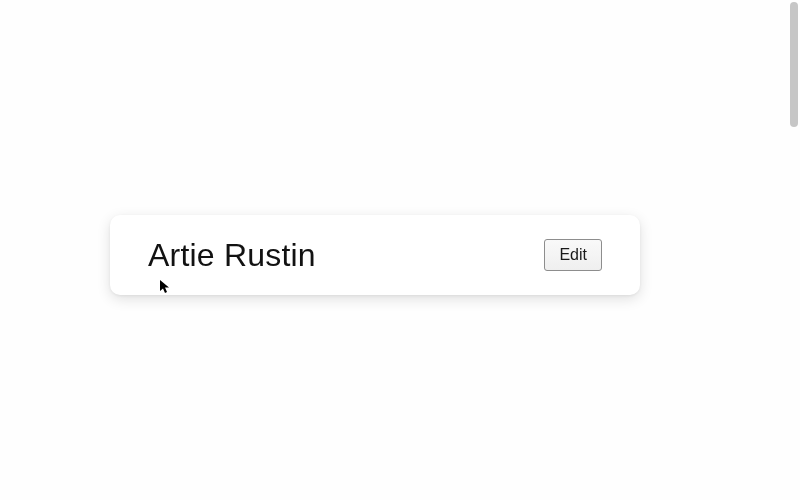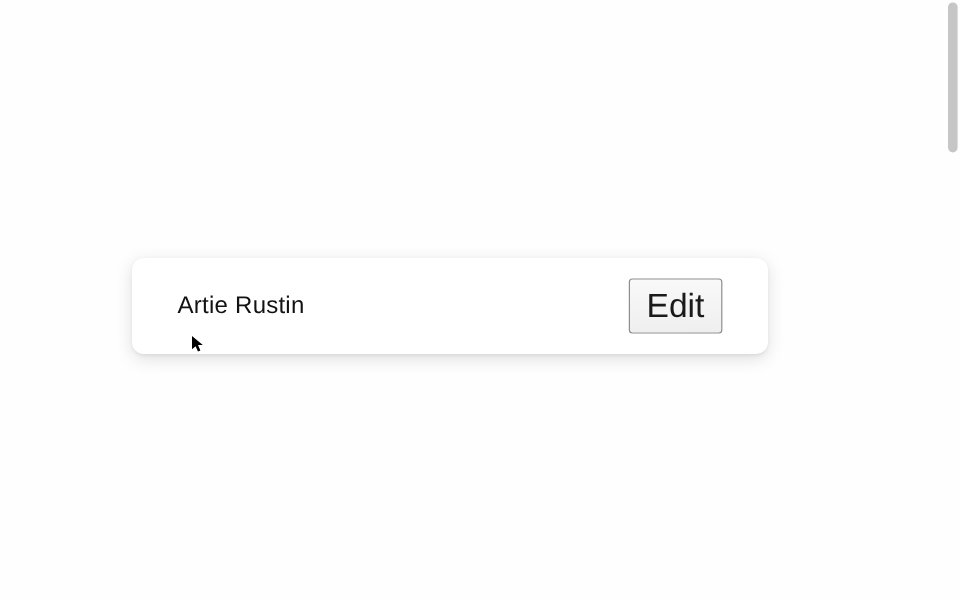--- a/index.html
+++ b/index.html
@@ -40,27 +40,27 @@
       height: 80px;
       background: #ffffff;
       border-radius: 10px;
       box-shadow: 0 4px 14px rgba(0,0,0,0.12), 0 1px 3px rgba(0,0,0,0.06);
       display: flex;
       align-items: center;
       justify-content: space-between;
       padding: 0 38px;
     }
     .name-text {
-      font-size: 20px;
+      font-size: 32px;
       color: #121212;
       font-weight: 400;
       letter-spacing: 0.2px;
     }
     .edit-button {
-      font-size: 28px;
+      font-size: 16px;
       font-family: inherit;
       color: #1a1a1a;
       background: linear-gradient(#f9f9f9, #efefef);
       border: 1px solid #8d8d8d;
       border-radius: 3px;
       padding: 6px 14px;
       cursor: pointer;
     }
     .cursor {
       position: absolute;

